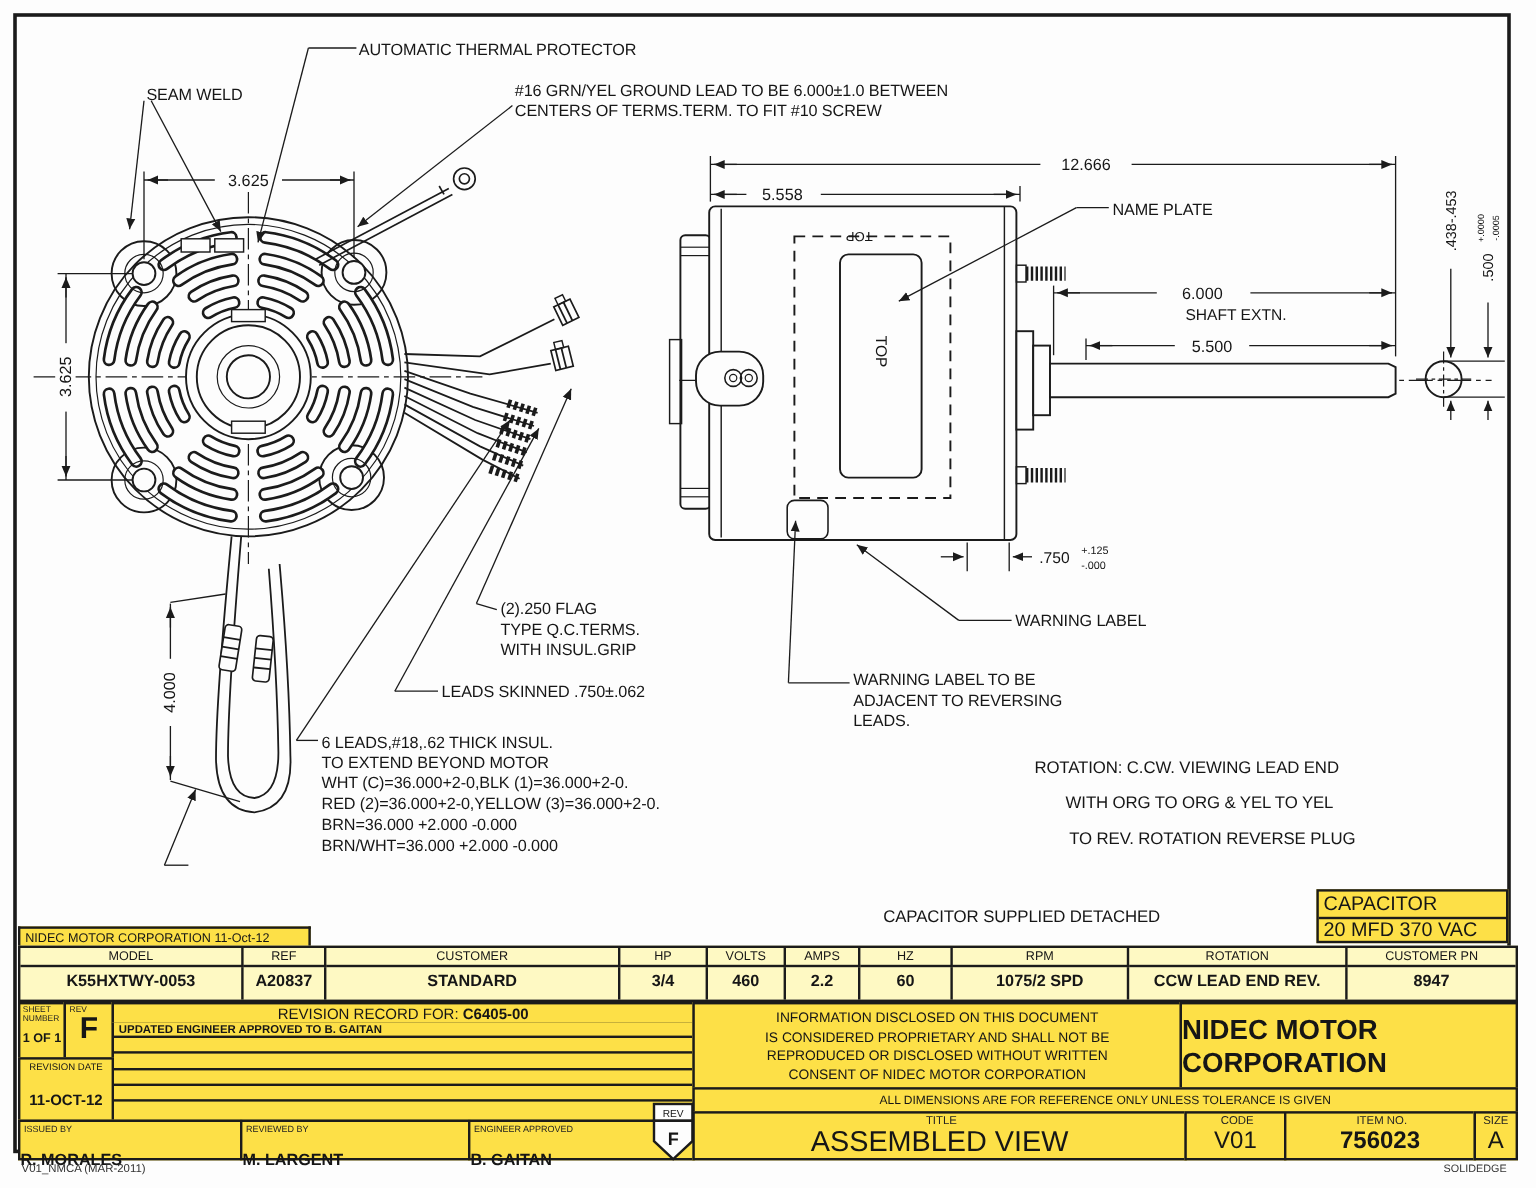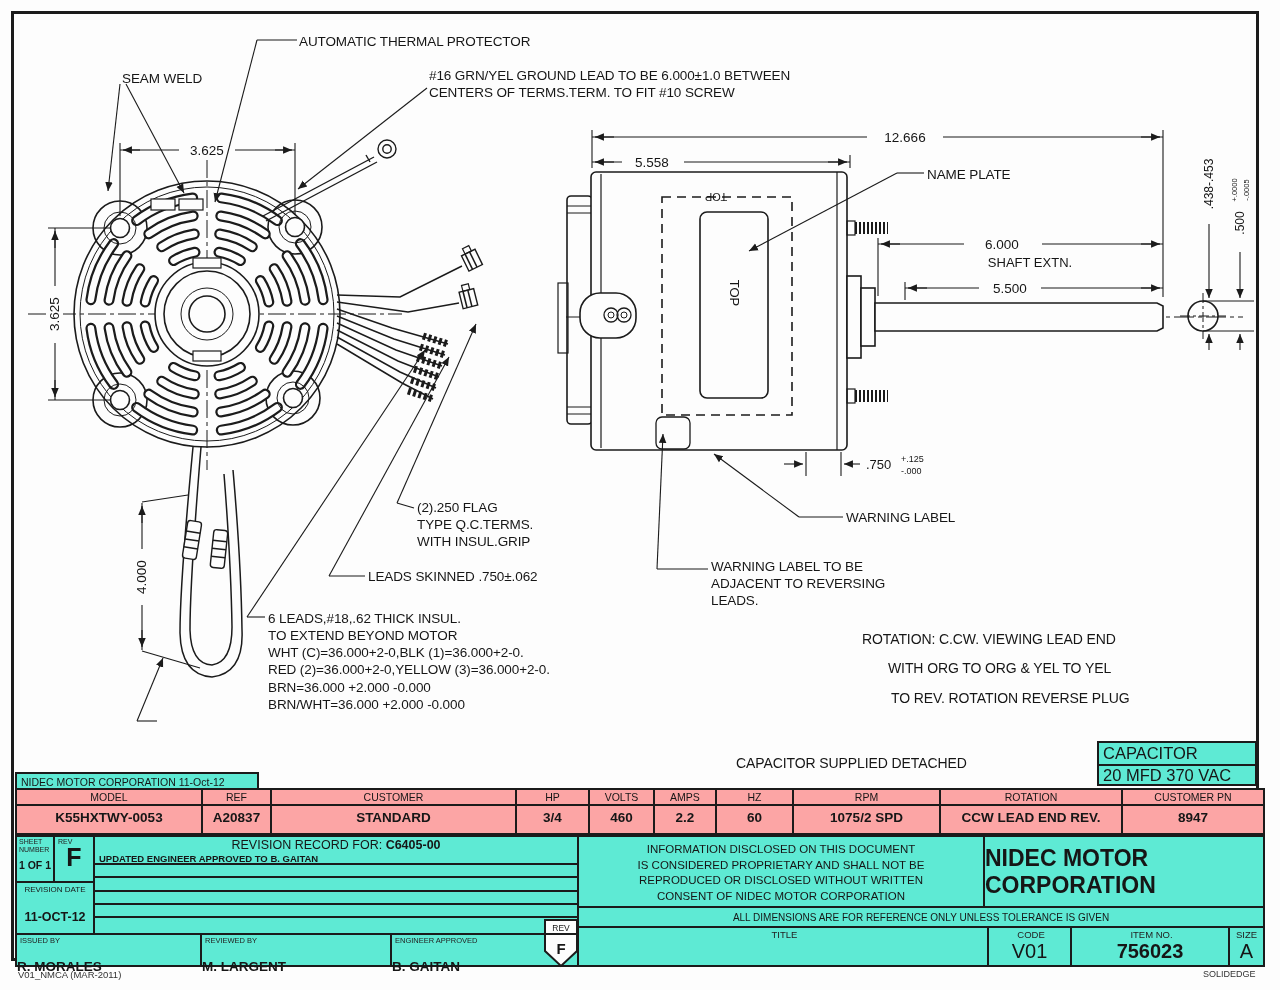--- a/index.html
+++ b/index.html
@@ -6,26 +6,26 @@
   body{background:#fff}
   .page{position:relative;width:1280px;height:990px;background:#fdfdfd;
         font-family:"Liberation Sans",sans-serif;color:#161616;overflow:hidden}
   .frame{position:absolute;left:11px;top:11px;width:1248px;height:950px;border:3px solid #1b1b1b}
   svg.overlay{position:absolute;left:0;top:0;width:1280px;height:990px;z-index:4;pointer-events:none}
   svg text{font-family:"Liberation Sans",sans-serif;fill:#161616;stroke:none}
   .callout{position:absolute;font-size:13.5px;line-height:1.27;letter-spacing:-.1px;
            white-space:nowrap;z-index:5}
   .rot-note{font-size:14px}
   
-  .cell{position:absolute;border:2px solid #1b1b1b;background:#5eead4;z-index:3}
+  .cell{position:absolute;border:2px solid #1b1b1b;background:#fde047;z-index:3}
   .lbl{font-size:7.5px;letter-spacing:0;padding:1px 0 0 3px;color:#222}
   .lbl-c{font-size:8px;text-align:center;padding-top:2px}
   .big{font-weight:bold;text-align:center}
   .tbl{position:absolute;left:15px;top:788px;width:1250px;height:47px;border:2px solid #1b1b1b;
-       display:grid;grid-template-rows:16px 1fr;z-index:3;background:#fca5a5;
+       display:grid;grid-template-rows:16px 1fr;z-index:3;background:#fef9c3;
        grid-template-columns:186px 69px 245px 73px 65px 62px 77px 147px 182px 140px}
   .tbl div{border-right:2px solid #1b1b1b;text-align:center;overflow:hidden}
   .tbl .h{font-size:10.5px;border-bottom:2px solid #1b1b1b;padding-top:1px}
   .tbl .v{font-size:13.5px;font-weight:bold;padding-top:4px}
   .tbl .last{border-right:none}
   .rrrow{height:13.2px;border-bottom:2px solid #1b1b1b;font-size:9.5px;font-weight:bold;
          padding:1px 0 0 4px;overflow:hidden}
   .rrrow:last-child{border-bottom:none}
   .name{font-size:13.5px;font-weight:bold;text-align:left;margin-top:14px}
   .footnote{position:absolute;font-size:9.5px;color:#333;z-index:3}
@@ -433,20 +433,21 @@
     <div>REPRODUCED OR DISCLOSED WITHOUT WRITTEN</div>
     <div>CONSENT OF NIDEC MOTOR CORPORATION</div>
   </div>
   <div class="cell" style="left:983px;top:835px;width:282px;height:73px;text-align:left;font-weight:bold;font-size:23px;line-height:27px;padding-top:8px">
     <div>NIDEC MOTOR</div>
     <div>CORPORATION</div>
   </div>
   <div class="cell" style="left:577px;top:906px;width:688px;height:22px;text-align:center;font-size:10px;padding-top:4px">ALL DIMENSIONS ARE FOR REFERENCE ONLY UNLESS TOLERANCE IS GIVEN</div>
   <div class="cell" style="left:577px;top:926px;width:412px;height:41px">
     <div class="lbl" style="text-align:center;font-size:9.5px">TITLE</div>
+    <div style="font-size:24px;text-align:center;margin-top:-2px">ASSEMBLED VIEW</div>
   </div>
   <div class="cell" style="left:987px;top:926px;width:85px;height:41px">
     <div class="lbl" style="text-align:center;font-size:9.5px">CODE</div>
     <div style="font-size:20px;text-align:center">V01</div>
   </div>
   <div class="cell" style="left:1070px;top:926px;width:160px;height:41px">
     <div class="lbl" style="text-align:center;font-size:9.5px">ITEM NO.</div>
     <div style="font-size:20px;font-weight:bold;text-align:center">756023</div>
   </div>
   <div class="cell" style="left:1228px;top:926px;width:37px;height:41px">

